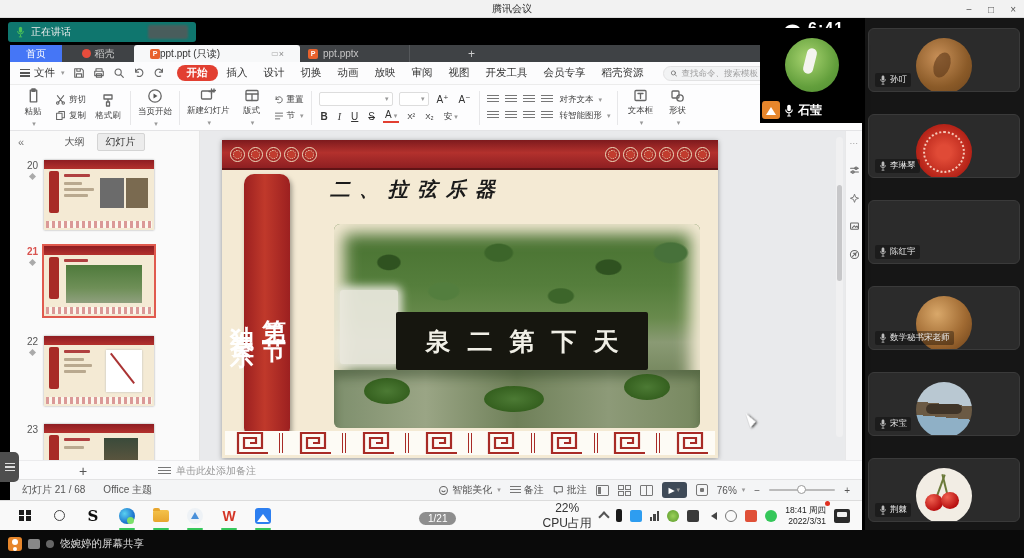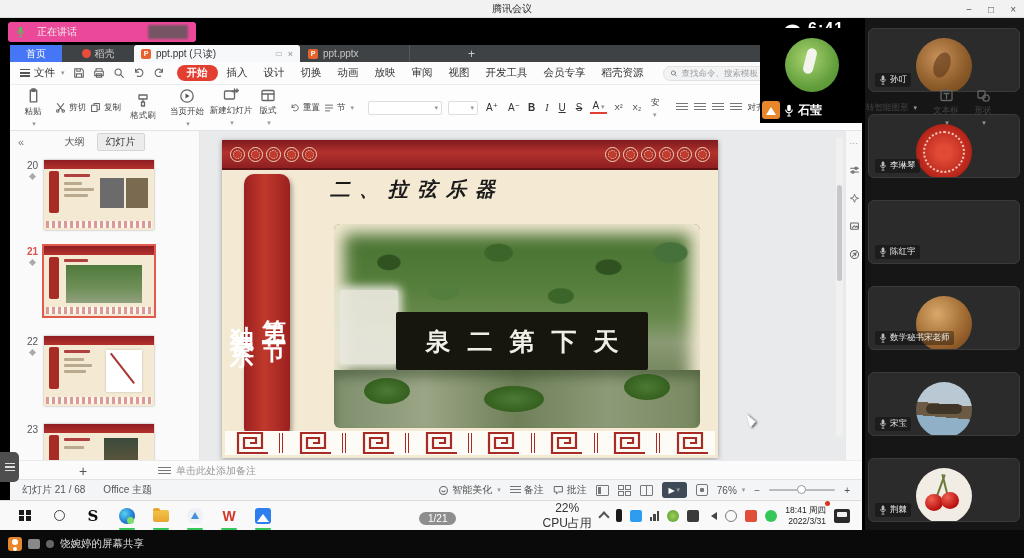--- a/index.html
+++ b/index.html
@@ -8,43 +8,43 @@
     font-family:"Liberation Sans","DejaVu Sans",sans-serif;-webkit-font-smoothing:antialiased}
   i,b{font-style:normal;font-weight:normal;display:inline-block}
 
   
   .titlebar{position:absolute;left:0;top:0;width:1024px;height:18px;background:#f2f2f2;border-bottom:1px solid #ddd;
     display:flex;align-items:center;justify-content:center;font-size:10px;color:#333}
   .winctl{position:absolute;right:8px;top:0;height:18px;display:flex;gap:16px;align-items:center;color:#555;font-size:10px}
   .winctl span{cursor:default}
 
   
-  .speaking{position:absolute;left:8px;top:22px;width:188px;height:20px;background:#ec4899;border-radius:3px;
-    display:flex;align-items:center;gap:12px;padding:0 8px;z-index:40}
+  .speaking{position:absolute;left:8px;top:22px;width:188px;height:20px;background:#0f766e;border-radius:3px;
+    display:flex;align-items:center;gap:6px;padding:0 8px;z-index:40}
   .speaking .txt{color:#eee;font-size:10px}
   .speaking .blob{margin-left:auto;width:40px;height:14px;background:#585858;border-radius:2px;filter:blur(1px);opacity:.8}
   .clock{position:absolute;left:784px;top:20px;display:flex;align-items:center;gap:7px;color:#fff;z-index:45}
   .clock .t{font-size:16px;font-weight:bold;letter-spacing:1px}
 
   .speaker-tile{position:absolute;left:760px;top:28px;width:102px;height:95px;background:#000;z-index:50}
   .sp-avatar{position:absolute;left:25px;top:10px;width:54px;height:54px;border-radius:50%;
     background:radial-gradient(circle at 42% 38%,#a8d470,#639f3c 62%,#4c8a30);overflow:hidden}
   .sp-avatar::after{content:"";position:absolute;left:20px;top:10px;width:10px;height:26px;background:#f4f4ee;border-radius:5px;transform:rotate(14deg)}
   .sp-row{position:absolute;left:2px;bottom:4px;display:flex;align-items:center;gap:4px}
   .badge-orange{width:18px;height:18px;border-radius:3px;background:#e7862b;display:flex;align-items:center;justify-content:center}
   .badge-orange i{width:0;height:0;border:5px solid transparent;border-bottom:8px solid #fff;margin-top:-4px}
   .sp-name{color:#fff;font-size:12px;font-weight:bold;text-shadow:0 1px 2px #000}
 
   
   .wps{position:absolute;left:10px;top:45px;width:852px;height:455px;background:#f7f8f9;z-index:10;box-shadow:0 0 6px rgba(0,0,0,.6)}
   .doctabs{position:absolute;left:0;top:0;width:100%;height:17px;background:#3f4245;display:flex;align-items:stretch;font-size:10px}
   .tab-home{width:52px;background:#4576f6;color:#fff;display:flex;align-items:center;justify-content:center}
   .tab-docer{width:72px;color:#ccc;display:flex;align-items:center;justify-content:center;gap:4px}
   .docer-dot{width:9px;height:9px;border-radius:50%;background:#e74c3c}
-  .tab-doc-active{width:166px;background:#f7f8f9;color:#333;display:flex;align-items:center;gap:5px;padding:0 7px;border-radius:3px 3px 0 0}
+  .tab-doc-active{width:166px;background:#f7f8f9;color:#333;display:flex;align-items:center;padding:0 16px;border-radius:3px 3px 0 0}
   .ppt-ico{width:10px;height:10px;border-radius:2px;background:#e8622d;color:#fff;font-size:7px;font-weight:bold;display:flex;align-items:center;justify-content:center}
   .tab-doc-active .title{flex:1;white-space:nowrap;overflow:hidden}
   .tab-doc-active .x{color:#888;font-size:9px}
   .tab-doc-active .pin{color:#aaa;font-size:8px}
   .tab-doc2{width:110px;color:#c5c5c5;display:flex;align-items:center;gap:5px;padding:0 8px;border-right:1px solid #55585b}
   .tab-add{margin-left:58px;color:#ccc;display:flex;align-items:center;font-size:12px}
 
   .menubar{position:absolute;left:0;top:17px;width:100%;height:23px;background:#fcfcfd;border-bottom:1px solid #ececec;
     display:flex;align-items:center;padding:0 10px;font-size:10.5px;color:#333;gap:8px}
   .hamb{width:10px;height:8px;background:repeating-linear-gradient(to bottom,#555 0 1.5px,transparent 1.5px 3.2px)}
@@ -59,21 +59,21 @@
     display:flex;align-items:center;gap:4px;padding:0 6px;margin-left:4px}
   .searchbox input{border:none;background:transparent;outline:none;font-size:8.5px;width:100%;color:#666;font-family:inherit}
   .searchbox input::placeholder{color:#a0a0a0}
   .sync{display:flex;align-items:center;gap:3px;color:#555;font-size:9.5px;white-space:nowrap}
 
   .ribbon{position:absolute;left:0;top:40px;width:100%;height:46px;background:#fdfdfe;border-bottom:1px solid #e4e4e6;
     display:flex;align-items:center;padding:0 8px;gap:7px;font-size:8.5px;color:#444}
   .rb-big{display:flex;flex-direction:column;align-items:center;gap:2px;min-width:30px;cursor:default}
   .rb-big svg{display:block}
   .rb-lab{white-space:nowrap}
-  .rb-stack{display:flex;flex-direction:row;gap:4px}
+  .rb-stack{display:flex;flex-direction:column;gap:4px}
   .rb-sm{display:flex;align-items:center;gap:3px;white-space:nowrap}
   .vsep{width:1px;height:34px;background:#e7e7e9}
   .fbox{width:74px;height:14px;border:1px solid #ddd;border-radius:2px;background:#fff;display:flex;align-items:center;justify-content:flex-end;padding:0 3px;color:#999}
   .sbox{width:30px;height:14px;border:1px solid #ddd;border-radius:2px;background:#fff;display:flex;align-items:center;justify-content:flex-end;padding:0 3px;color:#999}
   .chr{font-size:10px;color:#333;padding:0 2px}
   .chr.b{font-weight:bold}.chr.i{font-style:italic;font-family:"Liberation Serif",serif}
   .chr.u{text-decoration:underline}.chr.s{text-decoration:line-through}
   .chr.fc{border-bottom:2px solid #e23f31;line-height:10px}
   .li{width:12px;height:9px;background:repeating-linear-gradient(to bottom,#777 0 1px,transparent 1px 3px)}
   .rowflex{display:flex;align-items:center;gap:6px}

